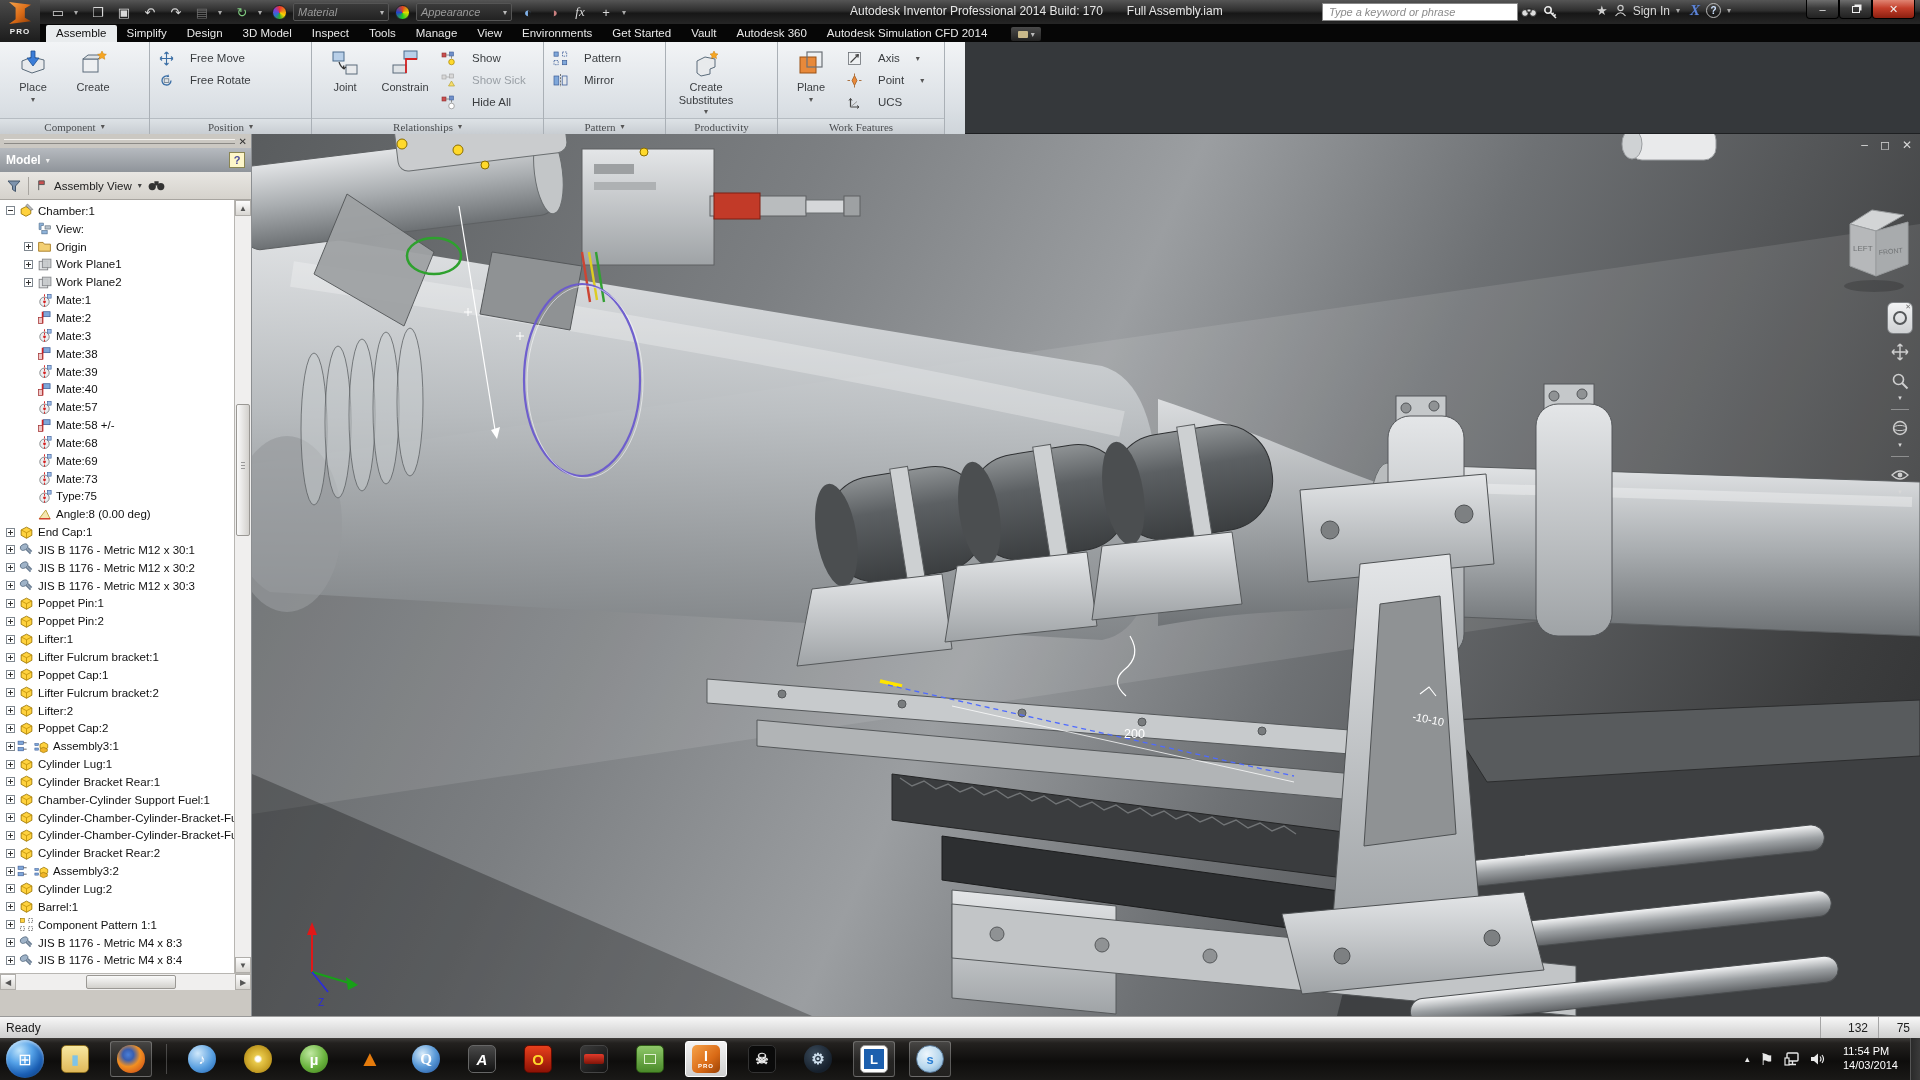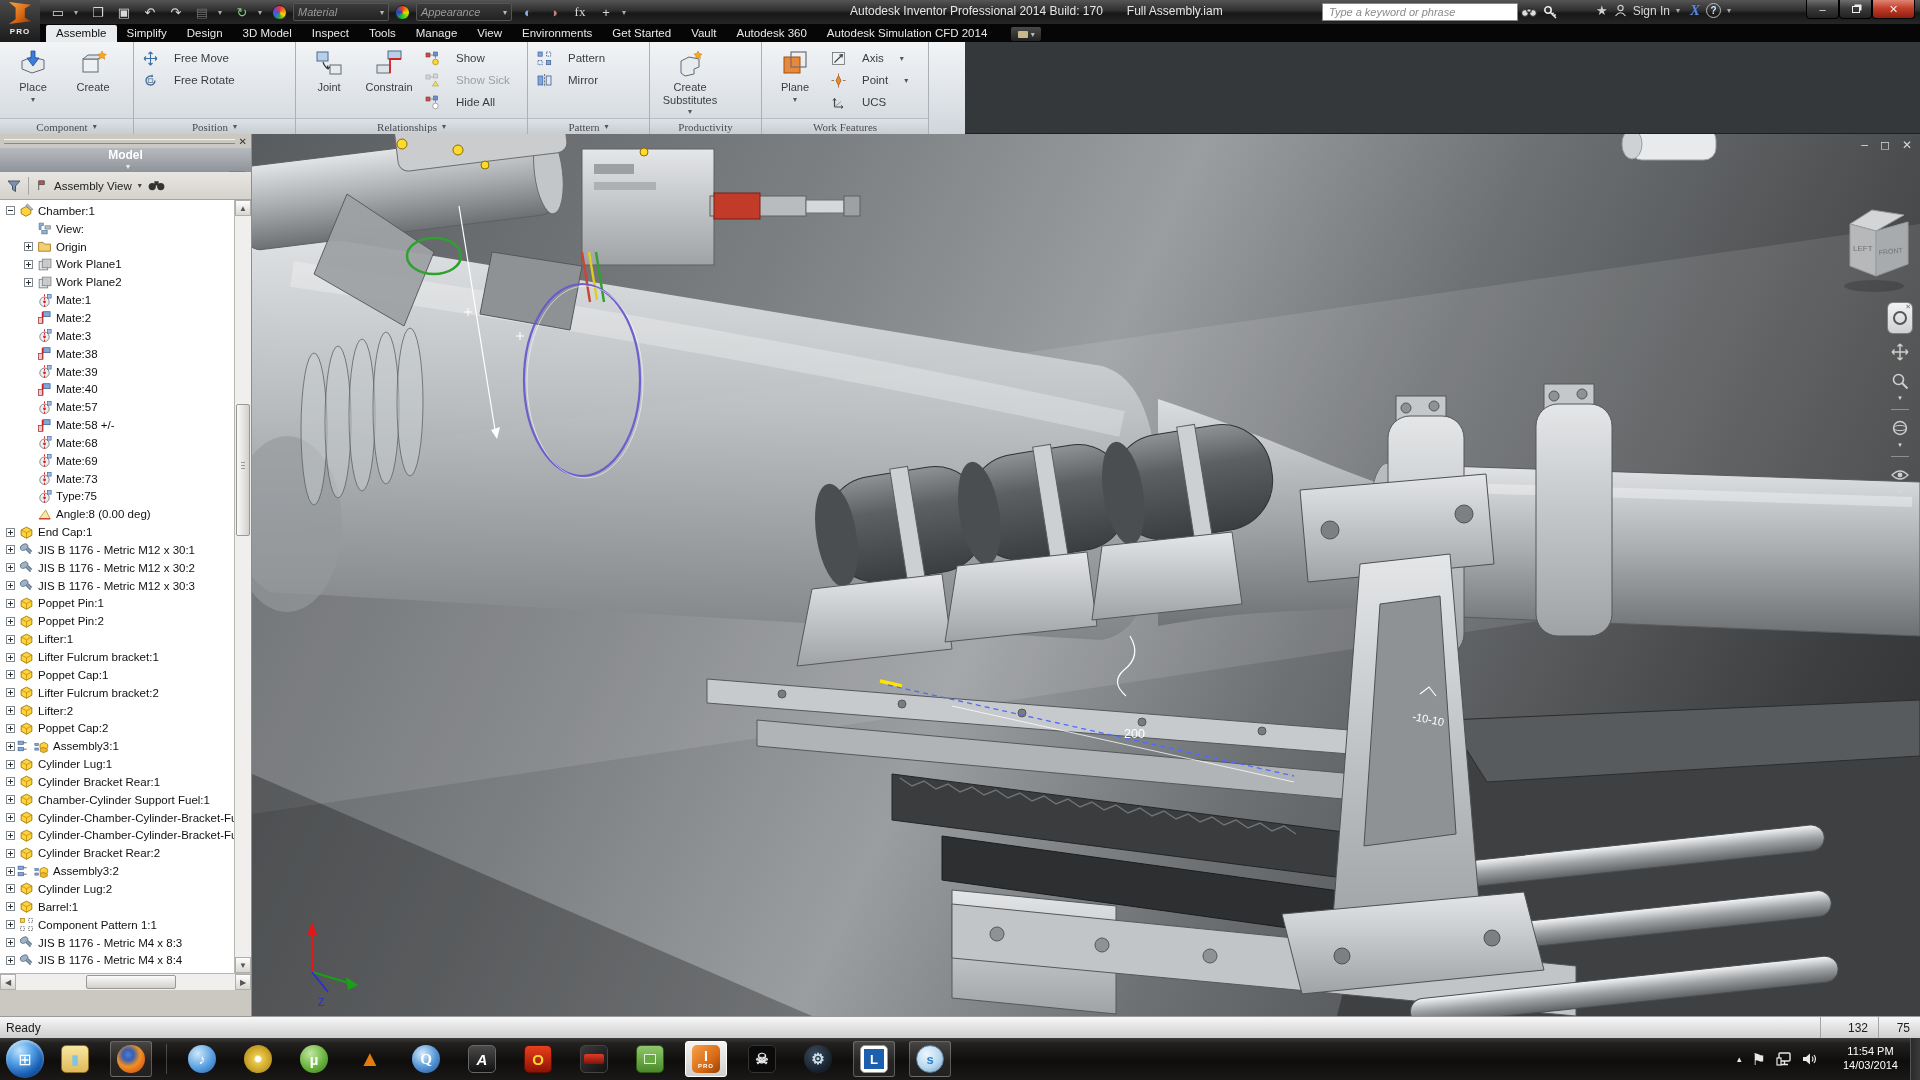--- a/index.html
+++ b/index.html
@@ -75,21 +75,21 @@
   .rbtn-small.dis { color:#9aa0a6; }
   .rbtn-small .ca { font-size:8px; color:#555; }
 
   
   #browser { position:absolute; left:0; top:134px; width:252px; height:882px; background:#d2cfc9;
     border-right:1px solid #8c8f92; display:flex; flex-direction:column; z-index:10; }
   #bgrip { height:14px; display:flex; align-items:center; padding:0 4px; gap:4px; background:#cbc8c2; }
   #bgrip .lines { flex:1; height:5px; border-top:1px solid #f4f2ee; border-bottom:1px solid #8c8a86; }
   #bgrip .bx { font-size:10px; color:#333; cursor:pointer; }
   #bheader { height:24px; background:linear-gradient(#b6babf,#8f949a); display:flex; align-items:center;
-    padding:0 6px;flex-direction:column; }
+    padding:0 6px; }
   #bheader .btitle { color:#fff; font-weight:bold; font-size:12px; }
   #bheader .ca { color:#eee; font-size:8px; margin-left:5px; }
   #bheader .bhelp { margin-left:auto; width:16px; height:16px; background:#fdf6c9; border:1px solid #8a8552;
     color:#4a4a9a; font-weight:bold; font-size:11px; display:flex; align-items:center; justify-content:center; cursor:pointer; }
   #btools { height:28px; background:linear-gradient(#e8e6e2,#d5d2cc); display:flex; align-items:center;
     gap:6px; padding:0 6px; border-bottom:1px solid #a8a5a0; }
   #btools .sep { width:1px; height:18px; background:#a8a5a0; }
   #btools .avlabel { font-size:11.5px; color:#222; }
   #btools .ca { font-size:8px; color:#444; }
   #tree-wrap { flex:1; background:#fff; position:relative; display:flex; }
@@ -154,21 +154,21 @@
     box-shadow:inset 0 2px 3px rgba(255,255,255,.5); }
   #tb-icons { display:flex; align-items:center; margin-left:10px; gap:14px; height:100%; }
   .tbslot { width:42px; height:36px; border-radius:3px; display:flex; align-items:center; justify-content:center; cursor:pointer; }
   .tbslot.open { background:linear-gradient(rgba(255,255,255,.16),rgba(255,255,255,.05)); border:1px solid rgba(255,255,255,.25); }
   .tbslot.active { background:linear-gradient(#f4f4f4,#cfcfcf); border:1px solid #fff; }
   .tbsep { width:1px; height:30px; background:rgba(255,255,255,.22); }
   .tbg { width:28px; height:28px; border-radius:5px; display:flex; align-items:center; justify-content:center;
     color:#fff; font-weight:bold; font-size:15px; }
   #tray { margin-left:auto; display:flex; align-items:center; gap:10px; padding-right:4px; color:#e8e8e8; }
   #tray .tico { cursor:pointer; display:flex; align-items:center; }
-  #clock { text-align:center; font-size:11px; color:#fff; line-height:1.25; margin-left:16px; cursor:default; }
+  #clock { text-align:left; font-size:11px; color:#fff; line-height:1.25; margin-left:8px; cursor:default; }
   #showdesk { width:10px; height:42px; margin-left:8px; border-left:1px solid #555;
     background:linear-gradient(90deg,#2a2a2a,#3a3a3a); cursor:pointer; }
 </style>
 </head>
 <body>
 
 <div id="titlebar">
   <div class="qat">
     <span class="qbtn">▭</span>
     <span class="qcaret">▾</span>
@@ -185,21 +185,21 @@
       <span class="cv">Material</span>
         <span class="ca">▾</span>
     </span>
     <span class="ballicon" style="background:conic-gradient(#d42,#dd0,#2c2,#24c,#d42)"></span>
     <span class="combo">
       <span class="cv">Appearance</span>
         <span class="ca">▾</span>
     </span>
     <span class="qbtn" style="color:#7fb0e8">◐</span>
     <span class="qbtn" style="color:#c97f7f">◑</span>
-    <span class="qbtn" style="font-family:'Liberation Serif',serif">fx</span>
+    <span class="qbtn" style="font-style:italic; font-family:'Liberation Serif',serif">fx</span>
     <span class="qbtn">+</span>
     <span class="qcaret">▾</span>
   </div>
   <div id="title-text">
     <span>Autodesk Inventor Professional 2014 Build: 170</span><span id="doc-title">Full Assembly.iam</span>
   </div>
   <div id="searchwrap">
     <div id="searchbox">Type a keyword or phrase</div>
     <span class="ticon">
       <svg width="16" height="12" viewBox="0 0 16 12">
@@ -257,21 +257,21 @@
       <span class="rtab">Autodesk Simulation CFD 2014</span>
     </span>
   <span id="ribbon-display">
       <span class="cam"></span>
       <span>▾</span>
     </span>
 </div>
 
 <div id="ribbon">
   <div id="groups">
-      <div class="rgroup" style="width: 134px;">
+      <div class="rgroup" style="width: 150px;">
         <div class="rbody">
           <div class="rbtn-large">
             <svg viewBox="0 0 30 30">
               <path d="M4 13 L14 9 L26 12 L26 21 L14 25 L4 21 Z" fill="#e8eaec" stroke="#5a6b7a"></path>
               <path d="M17 3 v7 h4 l-6 8 -6 -8 h4 V3 Z" fill="#3b7dd8" stroke="#1d4f92" stroke-width=".8"></path>
             </svg>
             <span>Place</span>
             <span class="ca">▾</span>
           </div>
           <div class="rbtn-large">

